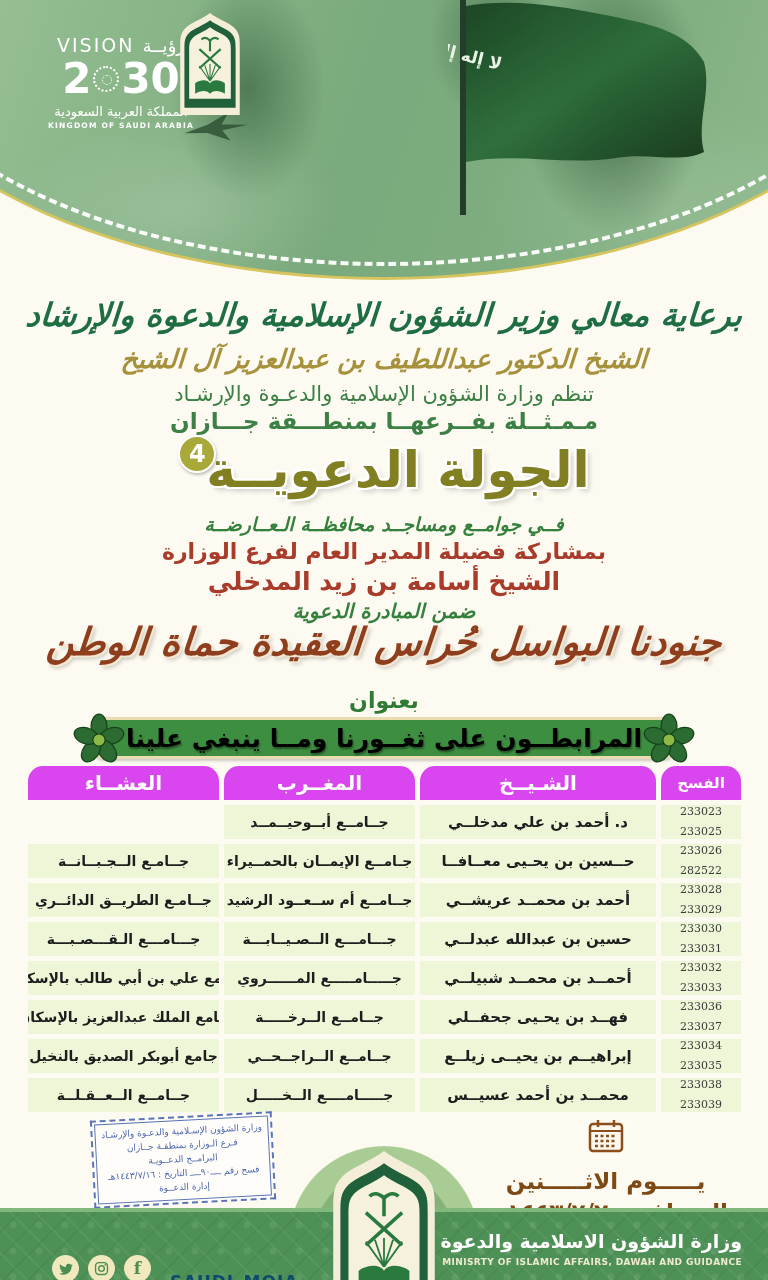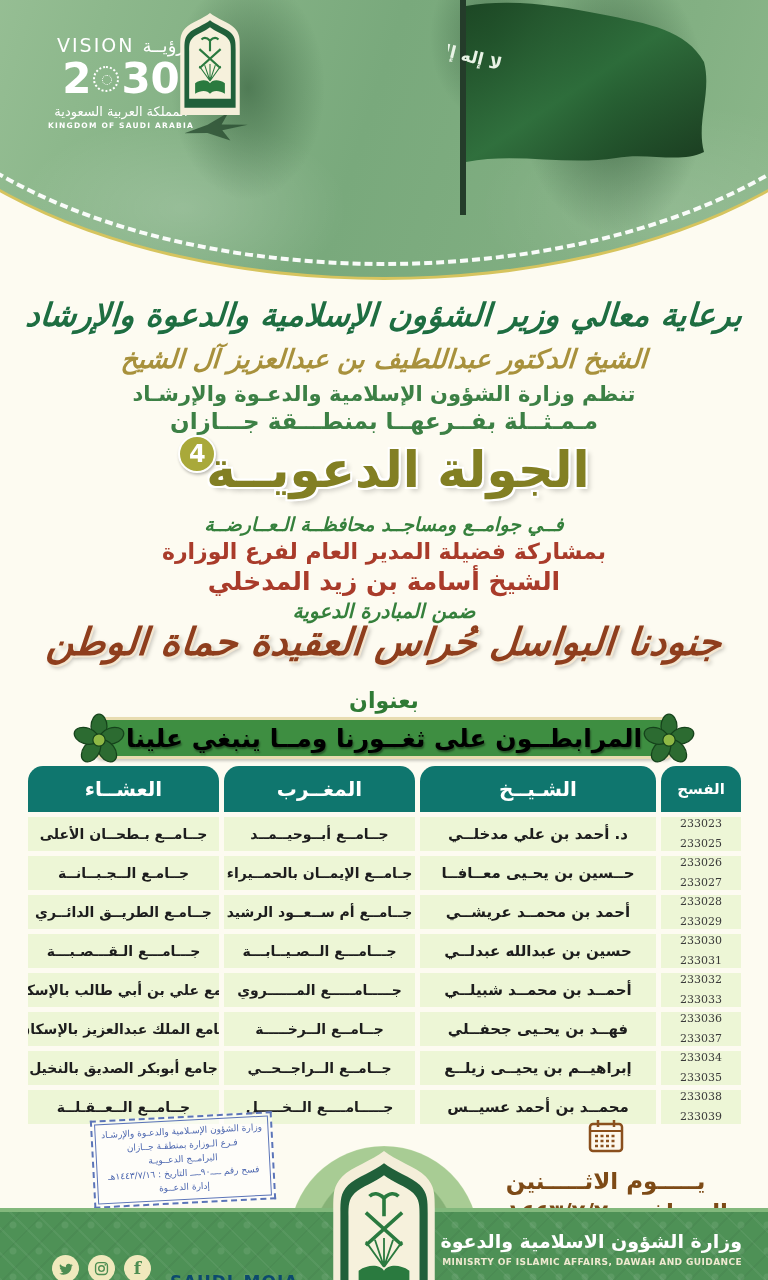--- a/index.html
+++ b/index.html
@@ -41,21 +41,21 @@
   
   .arch-top { position:absolute; left:176px; top:10px; z-index:3; }
   .arch-foot { position:absolute; left:326px; top:1146px; z-index:9; }
 
   
   .center { position:absolute; left:0; width:100%; text-align:center; }
   .callig1 { top:296px; font-size:32px; font-weight:bold; font-style:italic; color:#1e6e41;
              transform:skewX(-4deg); text-shadow:1px 1px 0 rgba(255,255,255,.8); }
   .callig2 { top:344px; font-size:26px; font-weight:bold; font-style:italic; color:#a8913c;
              transform:skewX(-4deg); }
-  .org1 { top:382px; font-size:21px; font-weight:bold; color:#3c8045; }
+  .org1 { top:382px; font-size:21px; font-weight:normal; color:#3c8045; }
   .org2 { top:408px; font-size:23px; font-weight:bold; color:#3c8045; }
 
   
   .title-wrap { position:absolute; top:443px; left:0; width:100%; display:flex;
                 justify-content:center; align-items:flex-start; z-index:4; }
   .title-text { font-size:50px; font-weight:bold; color:#827f23; line-height:1.1;
                 text-shadow:2px 2px 0 #fff,-2px 2px 0 #fff,2px -2px 0 #fff,-2px -2px 0 #fff,
                             4px 4px 5px rgba(0,0,0,.18); }
   .title-badge { width:38px; height:38px; border-radius:50%; background:#a9a93a; color:#fff;
                  font-size:24px; font-weight:bold; display:flex; align-items:center;
@@ -78,21 +78,21 @@
             box-shadow:0 2px 3px rgba(0,0,0,.2); }
   .banner-text { color:#000000; font-size:25px; font-weight:bold;
                  text-shadow:1px 2px 2px rgba(0,0,0,.4); }
   .rosette { position:absolute; top:-7px; width:54px; height:54px; }
   .rosette.left { left:-26px; } .rosette.right { right:-26px; }
 
   
   .table { position:absolute; left:29px; top:766px; width:712px; z-index:4; }
   .thead, .trow { display:grid; grid-template-columns:80px 236px 191px 191px;
                   column-gap:5px; margin-bottom:5px; }
-  .th { height:46px; background:#0f766e; border-radius:15px 15px 0 0; color:#fff;
+  .th { height:34px; background:#d946ef; border-radius:15px 15px 0 0; color:#fff;
         font-weight:bold; font-size:20px; display:flex; align-items:center; justify-content:center; }
   .th-permit { font-size:15px; }
   .td { height:34px; background:#edf6d6; display:flex; align-items:center; justify-content:center;
         font-weight:bold; font-size:14px; color:#1d1d1d; white-space:nowrap; overflow:hidden; }
   .td-name { font-size:15px; }
   .td-permit { flex-direction:column; font-family:"DejaVu Serif", serif; font-weight:normal;
                font-size:11px; color:#3a3a3a; line-height:1.3; direction:ltr;justify-content:space-between; }
 
   
   .stamp { position:absolute; left:92px; top:1116px; width:182px; z-index:6;
@@ -230,26 +230,25 @@
       <div class="th">العشــاء</div>
     </div>
 
     <div class="trow">
       <div class="td td-permit">
           <span>233023</span>
           <span>233025</span>
         </div>
       <div class="td td-name">د. أحمد بن علي مدخلــي</div>
       <div class="td">جــامــع أبــوحيــمــد</div>
-      <div class="td">جــامــع بـطحــان الأعلى</div>
     </div>
     <div class="trow">
       <div class="td td-permit">
           <span>233026</span>
-          <span>233027</span>
+          <span>282522</span>
         </div>
       <div class="td td-name">حــسين بن يحـيى معــافــا</div>
       <div class="td">جـامــع الإيمــان بالحمــيراء</div>
       <div class="td">جــامـع الــجـبــانــة</div>
     </div>
     <div class="trow">
       <div class="td td-permit">
           <span>233028</span>
           <span>233029</span>
         </div>

